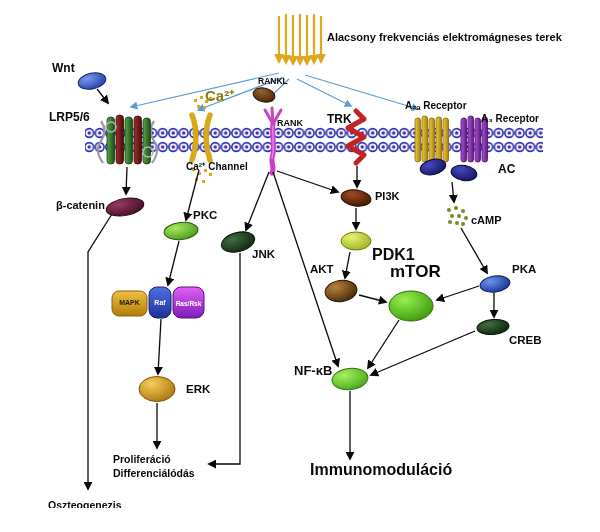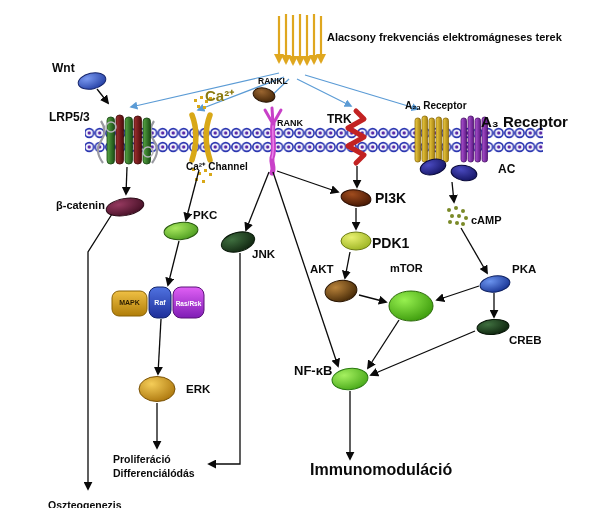--- a/index.html
+++ b/index.html
@@ -251,37 +251,37 @@
   <g>
     <rect x="112" y="291" width="35" height="25" rx="7" fill="url(#gMapk)" stroke="#8a6205"></rect>
     <rect x="149" y="287" width="22" height="31" rx="8" fill="url(#gRaf)" stroke="#12246a"></rect>
     <rect x="173" y="287" width="31" height="31" rx="8" fill="url(#gRas)" stroke="#5a1278"></rect>
   </g>
 </svg>
 
 <div class="lbl" style="left:327px;top:31px;font-size:11px">Alacsony frekvenciás elektromágneses terek</div>
 
 <div class="lbl" style="left:52px;top:61px;font-size:12px">Wnt</div>
-<div class="lbl" style="left:49px;top:110px;font-size:12px">LRP5/3</div>
+<div class="lbl" style="left:49px;top:110px;font-size:12px">LRP5/6</div>
 <div class="lbl" style="left:205px;top:87px;font-size:15px;color:#8a7a10">Ca²⁺</div>
 <div class="lbl" style="left:186px;top:161px;font-size:10px">Ca²⁺ Channel</div>
 <div class="lbl" style="left:258px;top:76px;font-size:8.5px">RANKL</div>
 <div class="lbl" style="left:277px;top:118px;font-size:9px">RANK</div>
 <div class="lbl" style="left:327px;top:112px;font-size:12px">TRK</div>
 <div class="lbl" style="left:405px;top:100px;font-size:10px">A₂ₐ Receptor</div>
-<div class="lbl" style="left:481px;top:113px;font-size:15px">A₃ Receptor</div>
+<div class="lbl" style="left:481px;top:113px;font-size:10px">A₃ Receptor</div>
 <div class="lbl" style="left:498px;top:162px;font-size:12px">AC</div>
 
 <div class="lbl" style="left:56px;top:199px;font-size:11px">β-catenin</div>
 <div class="lbl" style="left:193px;top:209px;font-size:11.5px">PKC</div>
 <div class="lbl" style="left:252px;top:248px;font-size:11.5px">JNK</div>
-<div class="lbl" style="left:375px;top:190px;font-size:14px">PI3K</div>
-<div class="lbl" style="left:372px;top:235px;font-size:14px">PDK1</div>
+<div class="lbl" style="left:375px;top:190px;font-size:11px">PI3K</div>
+<div class="lbl" style="left:372px;top:245px;font-size:16px">PDK1</div>
 <div class="lbl" style="left:310px;top:263px;font-size:11.5px">AKT</div>
-<div class="lbl" style="left:390px;top:262px;font-size:11px">mTOR</div>
+<div class="lbl" style="left:390px;top:262px;font-size:17px">mTOR</div>
 <div class="lbl" style="left:471px;top:214px;font-size:11px">cAMP</div>
 <div class="lbl" style="left:512px;top:263px;font-size:11.5px">PKA</div>
 <div class="lbl" style="left:509px;top:334px;font-size:11.5px">CREB</div>
 <div class="lbl c" style="left:112px;top:299px;width:35px;font-size:7px;color:#2a1c00">MAPK</div>
 <div class="lbl c" style="left:149px;top:299px;width:22px;font-size:7px;color:#ffffff">Raf</div>
 <div class="lbl c" style="left:173px;top:300px;width:31px;font-size:6.5px;color:#ffffff">Ras/Rsk</div>
 <div class="lbl" style="left:186px;top:383px;font-size:11.5px">ERK</div>
 <div class="lbl" style="left:294px;top:363px;font-size:13px">NF-κB</div>
 
 <div class="lbl" style="left:113px;top:453px;font-size:10.5px">Proliferáció</div>

